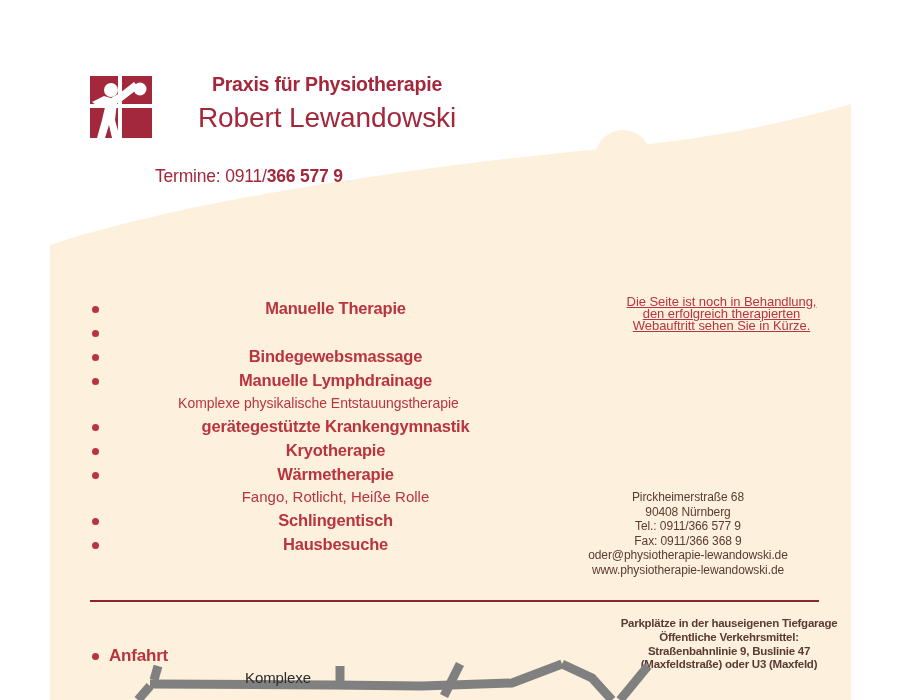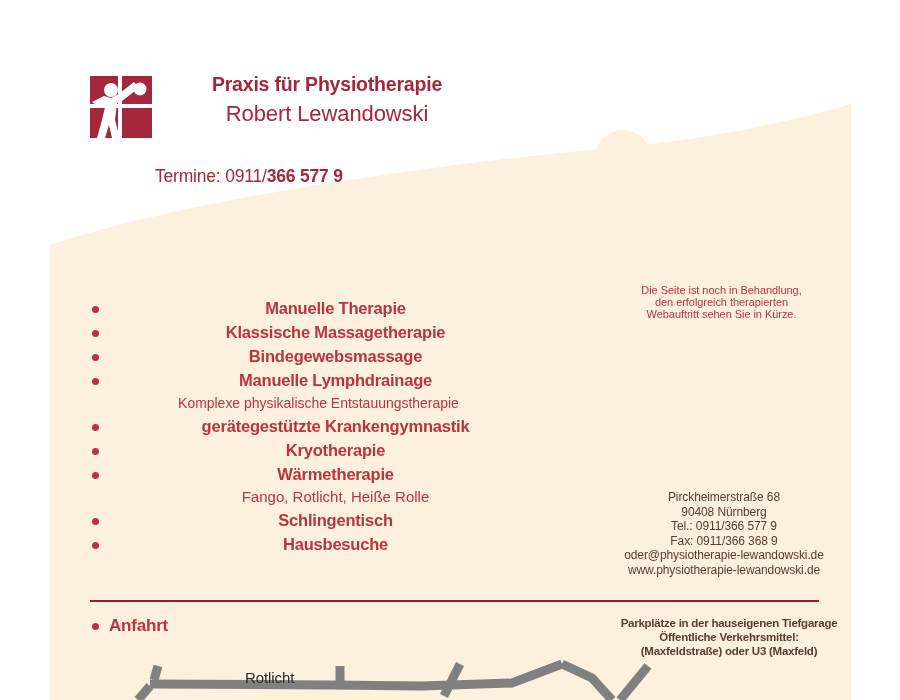--- a/index.html
+++ b/index.html
@@ -63,21 +63,21 @@
   }
   .logo-line1 {
     font-size: 19.5px;
     font-weight: bold;
     color: #A3283B;
     letter-spacing: -0.2px;
     line-height: 1.05;
     white-space: nowrap;
   }
   .logo-line2 {
-    font-size: 22px;
+    font-size: 28px;
     font-weight: normal;
     color: #A3283B;
     letter-spacing: -0.1px;
     line-height: 1.2;
     margin-top: 7px;
     white-space: nowrap;
   }
 
   
   .termine {
@@ -136,30 +136,31 @@
   }
   .svc-sub.narrow {
     transform: scaleX(0.93);
     transform-origin: left center;
   }
 
   
   .note-block {
     position: absolute;
     left: 614px;
-    top: 284px;
+    top: 296px;
     width: 215px;
-    font-size: 11px;
+    font-size: 13px;
     line-height: 12.2px;
     color: #B8343F;
     letter-spacing: -0.05px;
+    text-decoration: underline;
   }
   .addr-block {
     position: absolute;
-    left: 614px;
+    left: 578px;
     top: 490px;
     width: 220px;
     font-size: 12px;
     line-height: 14.5px;
     color: #5A3B33;
     letter-spacing: -0.1px;
     white-space: nowrap;
   }
   .transit-block {
     position: absolute;
@@ -181,21 +182,21 @@
     top: 600px;
     width: 729px;
     height: 2px;
     background: #8C2332;
   }
 
   
   .anfahrt {
     position: absolute;
     left: 92px;
-    top: 614px;
+    top: 644px;
     padding-left: 17px;
     height: 24px;
     line-height: 24px;
     white-space: nowrap;
   }
   .anfahrt .bullet {
     position: absolute;
     left: 0;
     top: 9px;
     width: 7px;
@@ -276,21 +277,20 @@
   <div class="services">
 
 
     <div class="svc-row">
       <span class="bullet"></span>
       <span class="svc-label">Manuelle Therapie</span>
     </div>
 
     <div class="svc-row">
       <span class="bullet"></span>
-      <span class="svc-label">Klassische Massagetherapie</span>
     </div>
 
     <div class="svc-row">
       <span class="bullet"></span>
       <span class="svc-label">Bindegewebsmassage</span>
     </div>
 
     <div class="svc-row">
       <span class="bullet"></span>
       <span class="svc-label">Manuelle Lymphdrainage</span>
@@ -343,20 +343,21 @@
   <div class="divider"></div>
 
   <div class="anfahrt">
     <span class="bullet"></span>
     <span class="anfahrt-label">Anfahrt</span>
   </div>
 
   <div class="transit-block">
     <div>Parkplätze in der hauseigenen Tiefgarage</div>
     <div>Öffentliche Verkehrsmittel:</div>
+    <div>Straßenbahnlinie 9, Buslinie 47</div>
     <div>(Maxfeldstraße) oder U3 (Maxfeld)</div>
   </div>
 
   <div class="map">
     <svg width="560" height="48" viewBox="0 0 560 48">
       <g fill="none" stroke="#808080" stroke-width="9" stroke-linecap="butt">
 
         <path d="M58,32 L240,33 L330,34 L420,31 L470,12"></path>
 
         <path d="M470,12 L500,26 L520,48"></path>
@@ -366,15 +367,15 @@
         <path d="M58,34 L46,48"></path>
 
         <path d="M248,33 L248,14"></path>
 
         <path d="M352,44 L368,12"></path>
 
         <path d="M556,14 L528,48"></path>
       </g>
     </svg>
   </div>
-  <div class="map-label">Rotlicht</div>
+  <div class="map-label">Komplexe</div>
 
 </div>
 
 </body></html>

